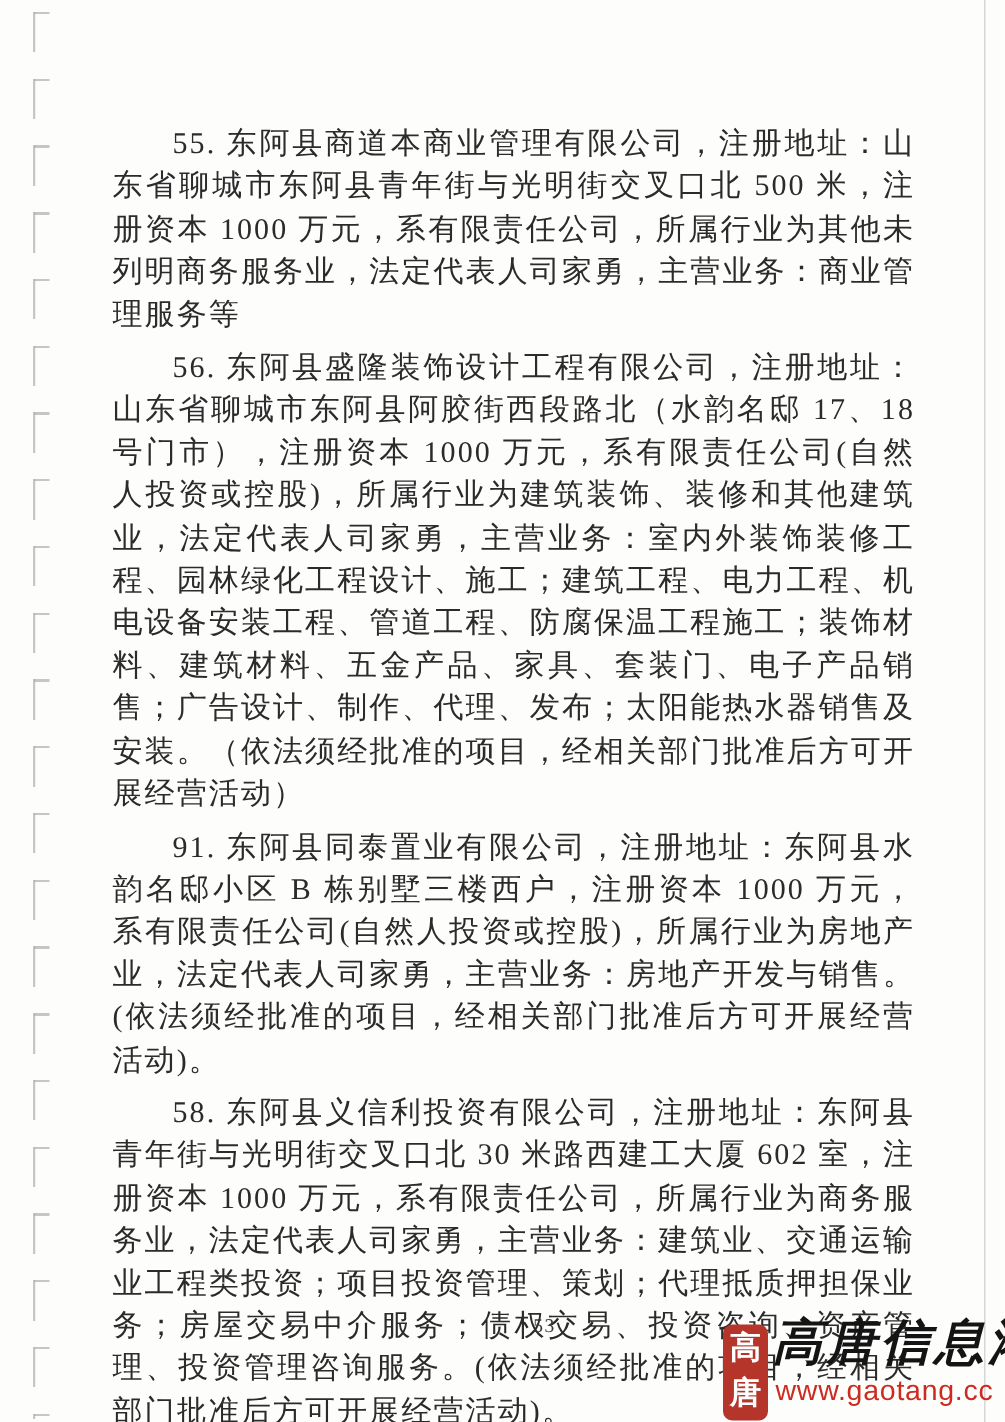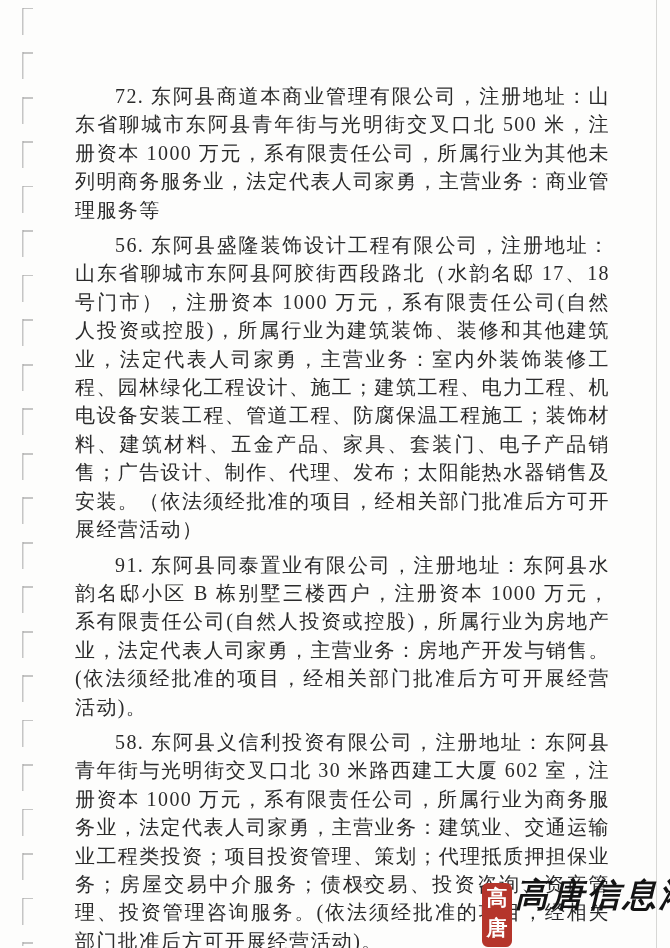--- a/index.html
+++ b/index.html
@@ -116,30 +116,31 @@
 </style>
 </head>
 <body>
 
 <div class="page">
 
   <div class="binding-marks"></div>
   <div class="page-edge-line"></div>
 
   <div class="content">
-    <p class="para">72. 东阿县商道本商业管理有限公司，注册地址：山东省聊城市东阿县青年街与光明街交叉口北 500 米，注册资本 1000 万元，系有限责任公司，所属行业为其他未列明商务服务业，法定代表人司家勇，主营业务：商业管理服务等</p>
+    <p class="para">55. 东阿县商道本商业管理有限公司，注册地址：山东省聊城市东阿县青年街与光明街交叉口北 500 米，注册资本 1000 万元，系有限责任公司，所属行业为其他未列明商务服务业，法定代表人司家勇，主营业务：商业管理服务等</p>
     <p class="para">56. 东阿县盛隆装饰设计工程有限公司，注册地址：山东省聊城市东阿县阿胶街西段路北（水韵名邸 17、18 号门市），注册资本 1000 万元，系有限责任公司(自然人投资或控股)，所属行业为建筑装饰、装修和其他建筑业，法定代表人司家勇，主营业务：室内外装饰装修工程、园林绿化工程设计、施工；建筑工程、电力工程、机电设备安装工程、管道工程、防腐保温工程施工；装饰材料、建筑材料、五金产品、家具、套装门、电子产品销售；广告设计、制作、代理、发布；太阳能热水器销售及安装。（依法须经批准的项目，经相关部门批准后方可开展经营活动）</p>
     <p class="para">91. 东阿县同泰置业有限公司，注册地址：东阿县水韵名邸小区 B 栋别墅三楼西户，注册资本 1000 万元，系有限责任公司(自然人投资或控股)，所属行业为房地产业，法定代表人司家勇，主营业务：房地产开发与销售。(依法须经批准的项目，经相关部门批准后方可开展经营活动)。</p>
     <p class="para">58. 东阿县义信利投资有限公司，注册地址：东阿县青年街与光明街交叉口北 30 米路西建工大厦 602 室，注册资本 1000 万元，系有限责任公司，所属行业为商务服务业，法定代表人司家勇，主营业务：建筑业、交通运输业工程类投资；项目投资管理、策划；代理抵质押担保业务；房屋交易中介服务；债权交易、投资咨询、资产管理、投资管理咨询服务。(依法须经批准的项目，经相关部门批准后方可开展经营活动)。</p>
 
   </div>
 
   <div class="page-number">53</div>
 
   <div class="watermark">
     <div class="seal">
       <span>高</span>
       <span>唐</span>
     </div>
     <div class="wm-title">高唐信息港</div>
+    <div class="wm-url">www.gaotang.cc</div>
   </div>
 
 </div>
 
 </body></html>

